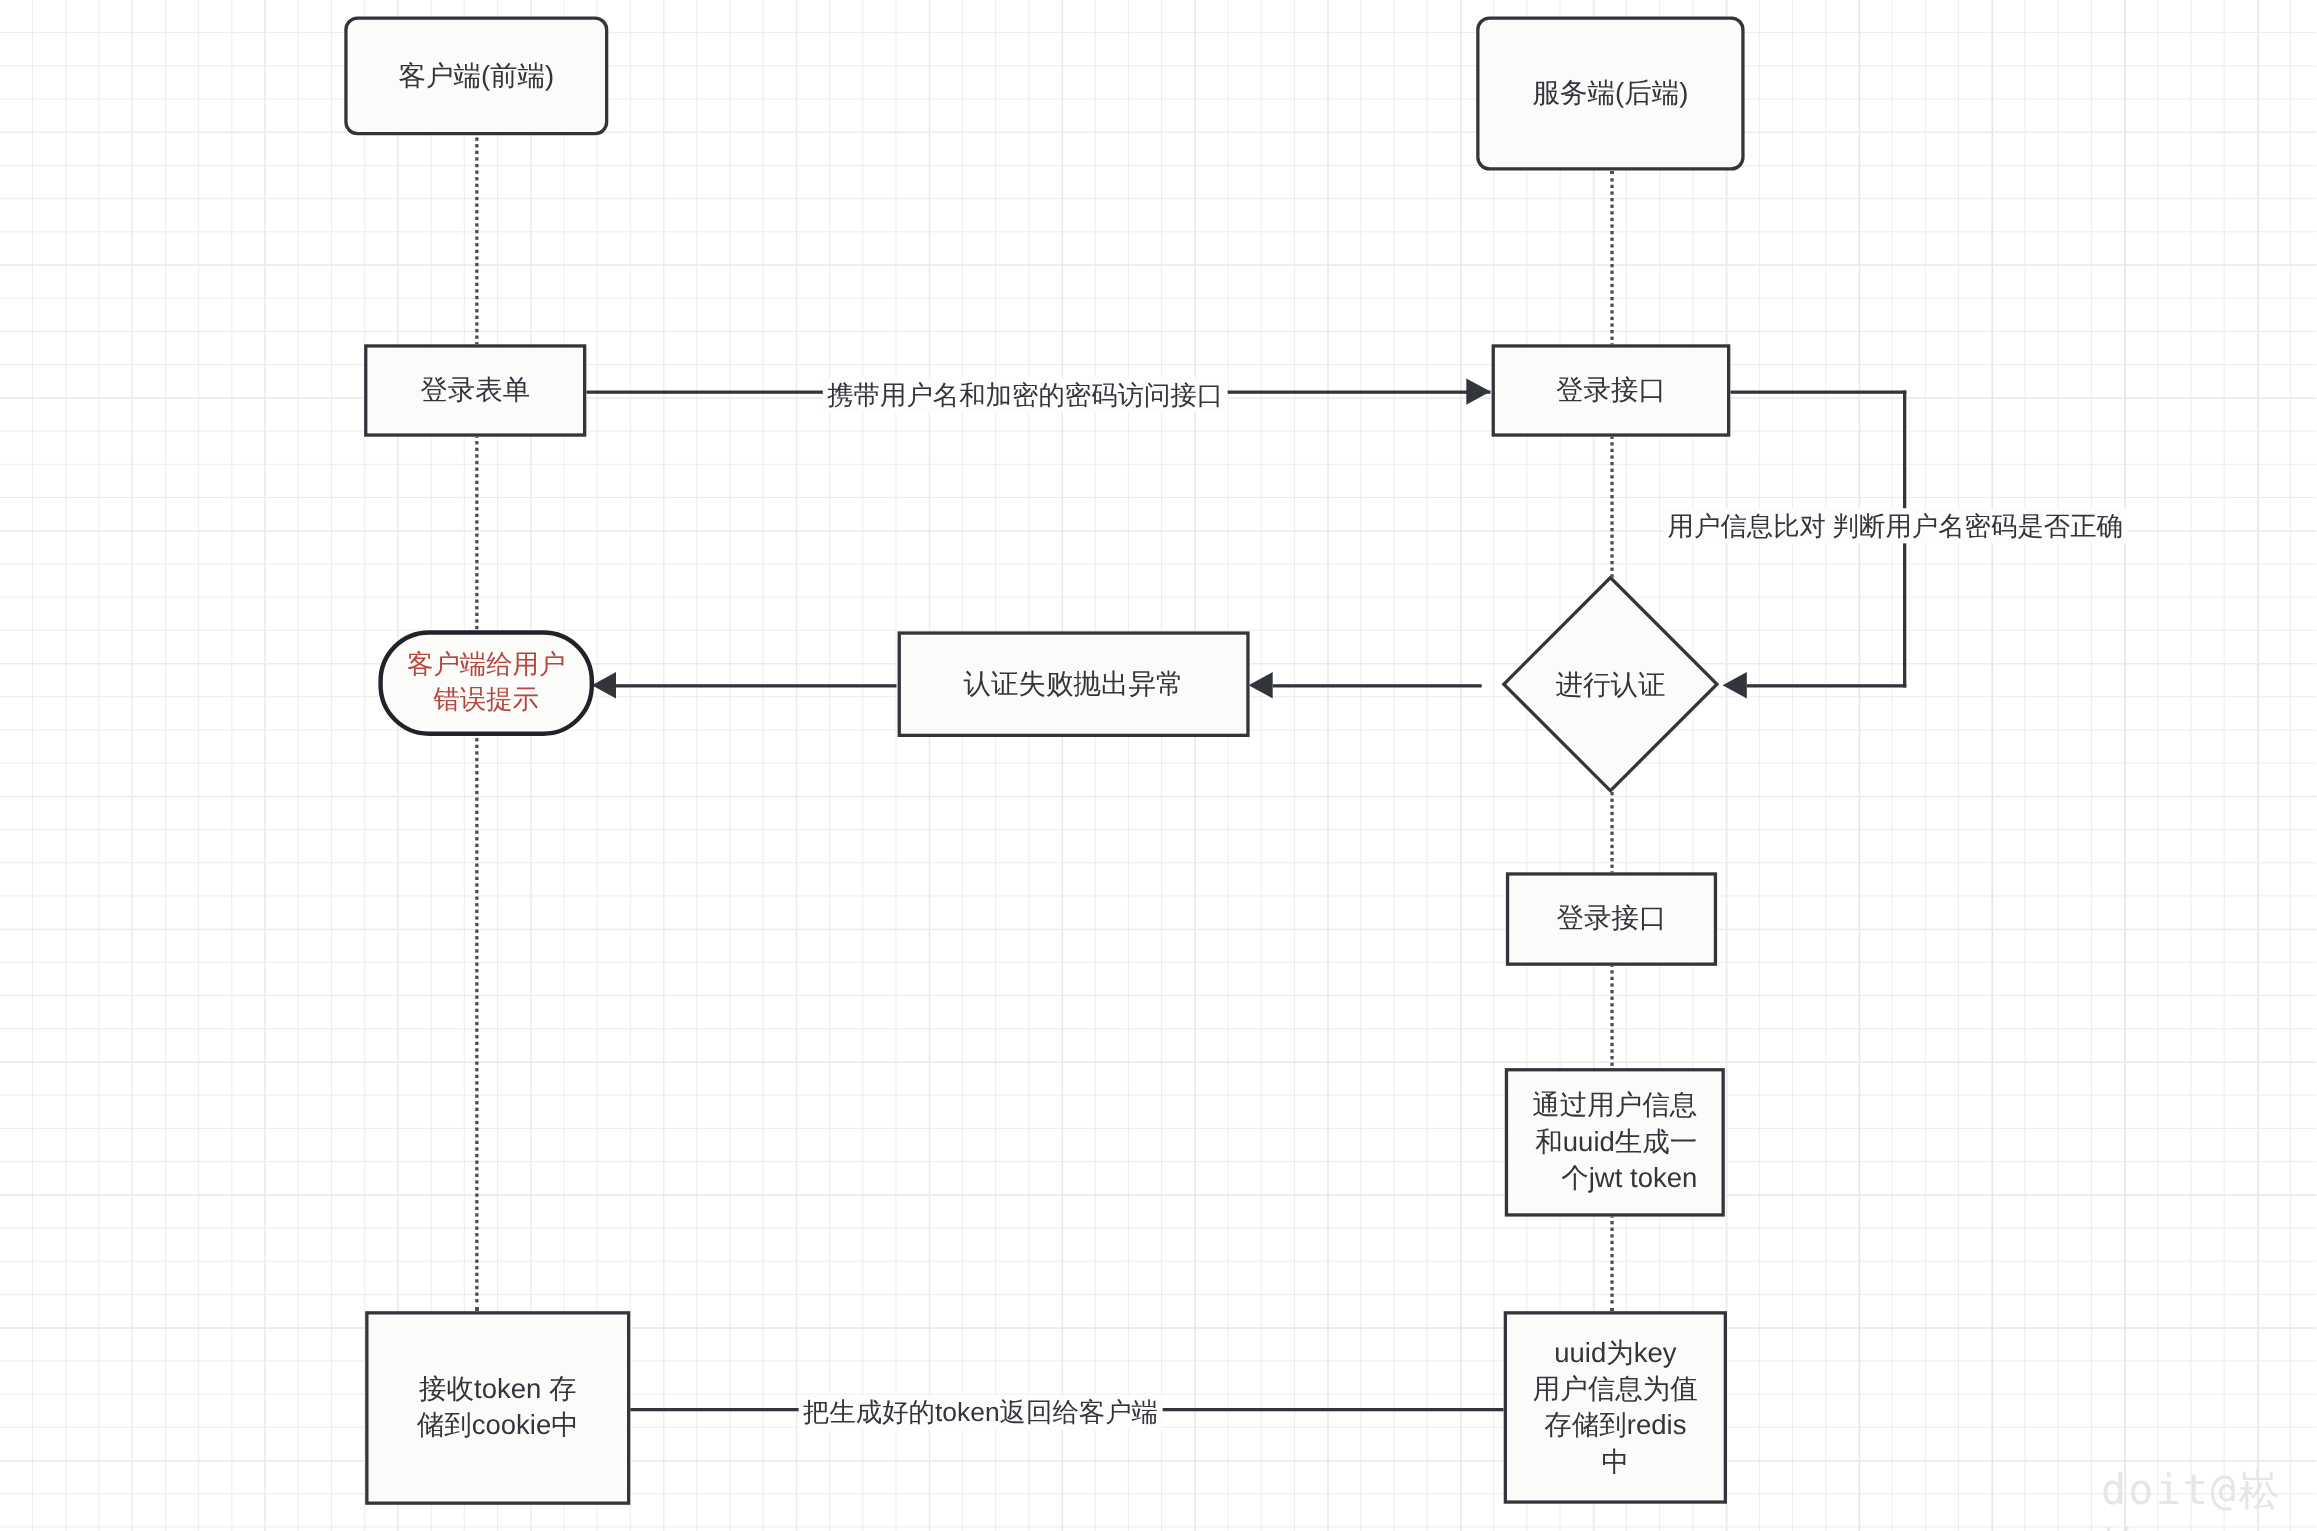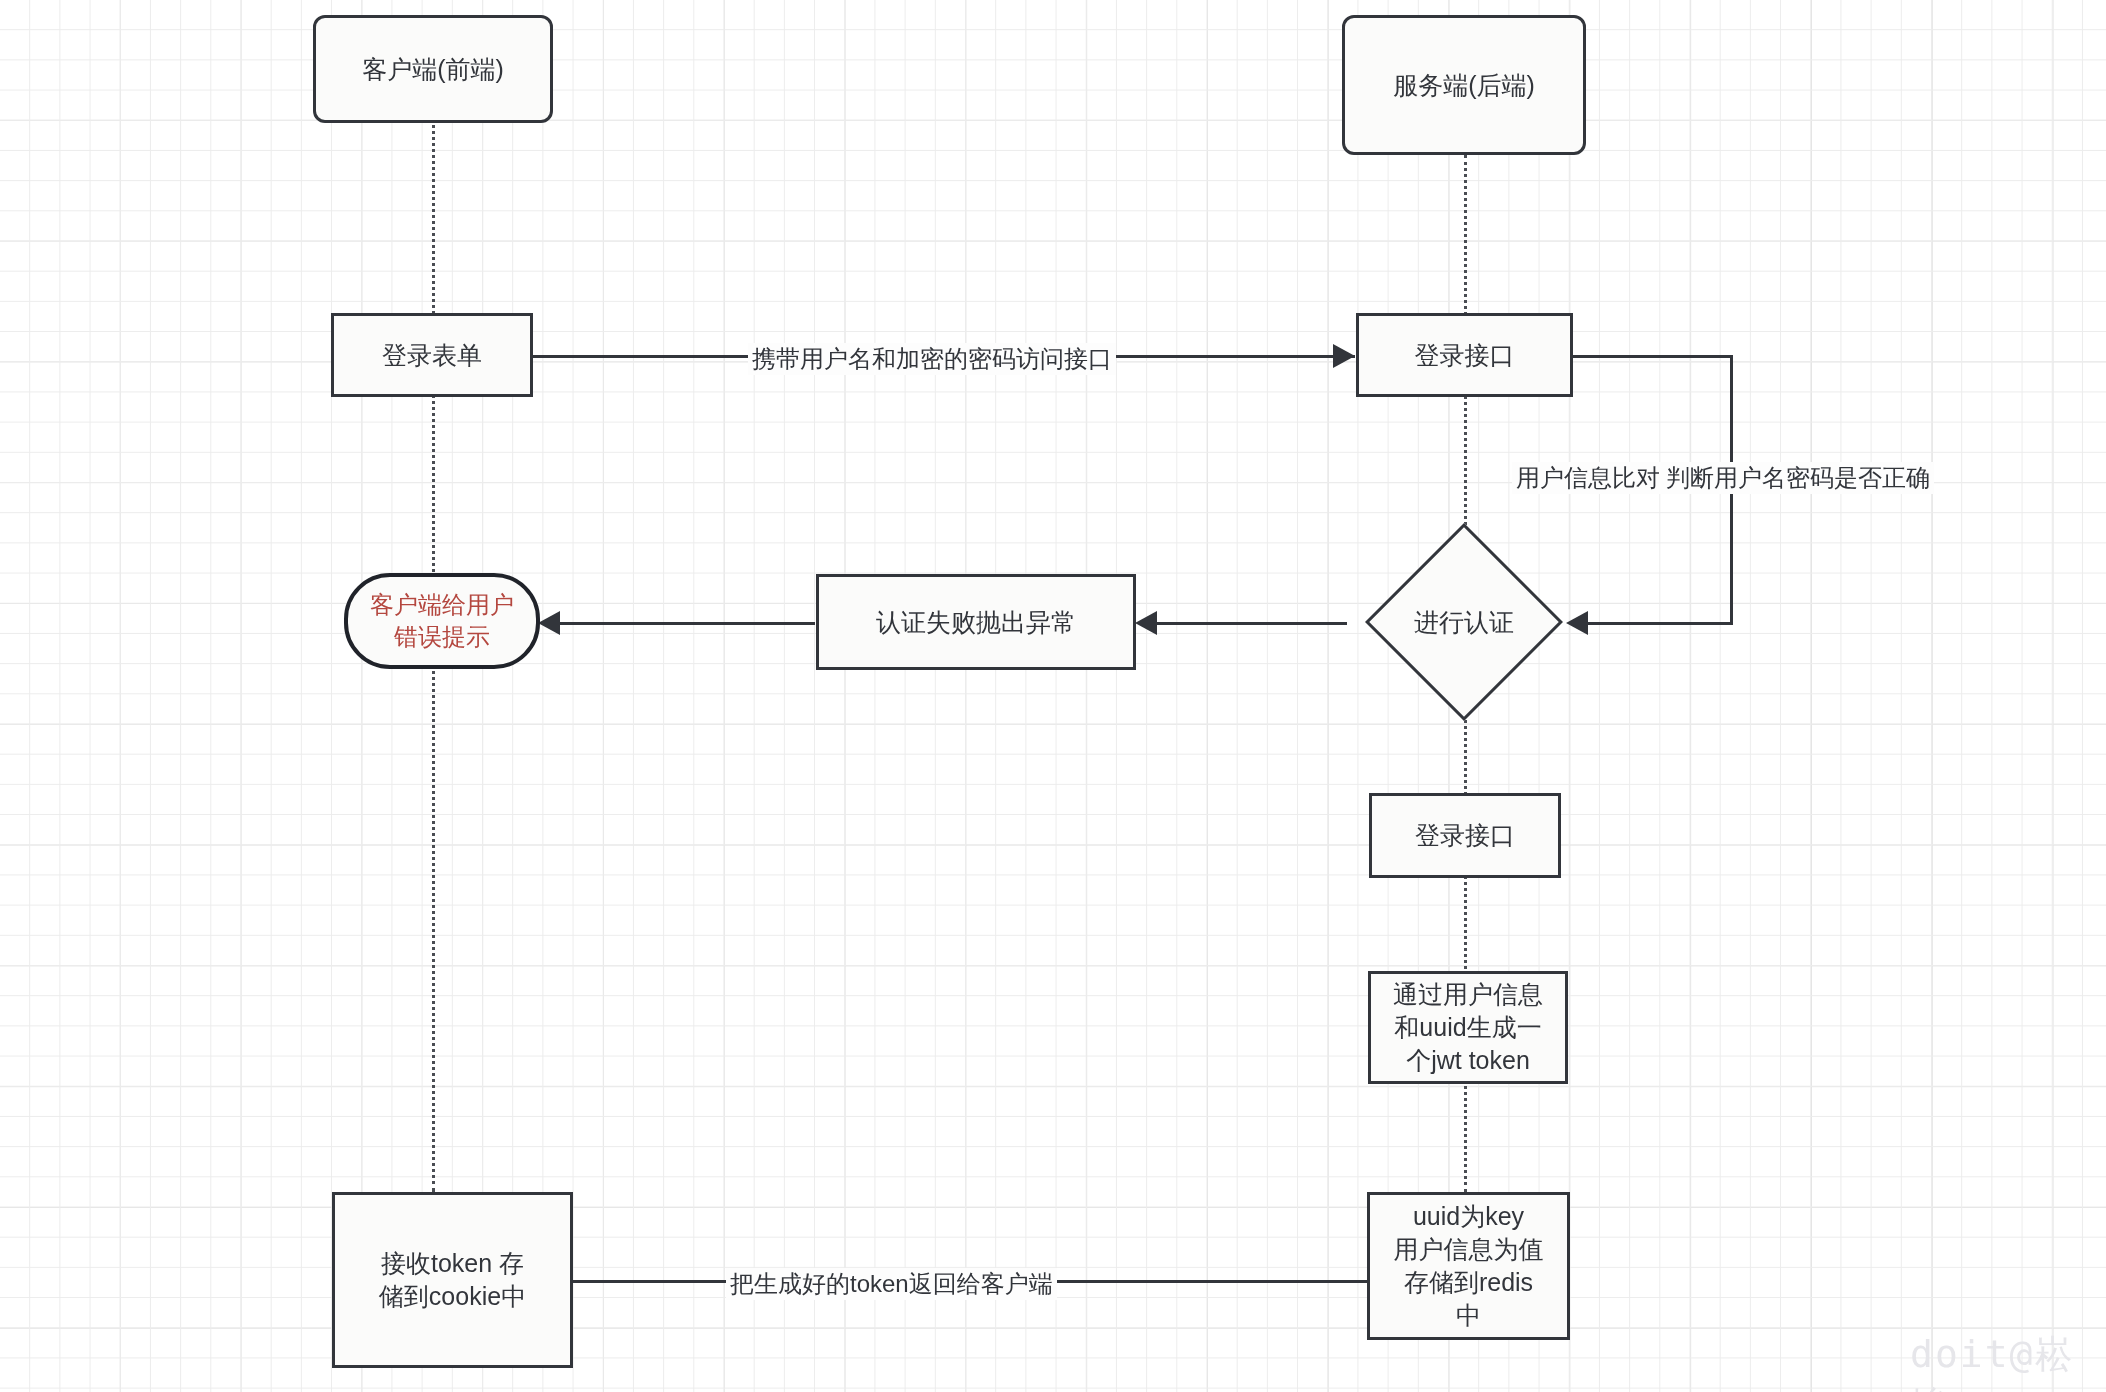--- a/index.html
+++ b/index.html
@@ -149,25 +149,25 @@
   <div class="diamond" style="left:1394px; top:552px; width:140px; height:140px;"></div>
   <div class="diamond-label" style="left:1374px; top:602px; width:180px; height:40px;">进行认证</div>
 
   <div class="node" style="left:816px; top:574px; width:320px; height:96px;">认证失败抛出异常</div>
 
   <div class="node stadium danger" style="left:344px; top:573px; width:196px; height:96px;">客户端给用户
 错误提示</div>
 
   <div class="node" style="left:1369px; top:793px; width:192px; height:85px;">登录接口</div>
 
-  <div class="node" style="left:1368px; top:971px; width:200px; height:113px;">通过用户信息
+  <div class="node" style="left:1368px; top:971px; width:200px; height:135px;text-align:right;">通过用户信息
 和uuid生成一
 个jwt token</div>
 
-  <div class="node" style="left:1367px; top:1192px; width:203px; height:148px;">uuid为key
+  <div class="node" style="left:1367px; top:1192px; width:203px; height:175px;">uuid为key
 用户信息为值
 存储到redis
 中</div>
 
   <div class="node" style="left:332px; top:1192px; width:241px; height:176px;">接收token 存
 储到cookie中</div>
 
   <div class="watermark" style="left:1910px; top:1329px;">doit@崧峻</div>
 
 </div>

